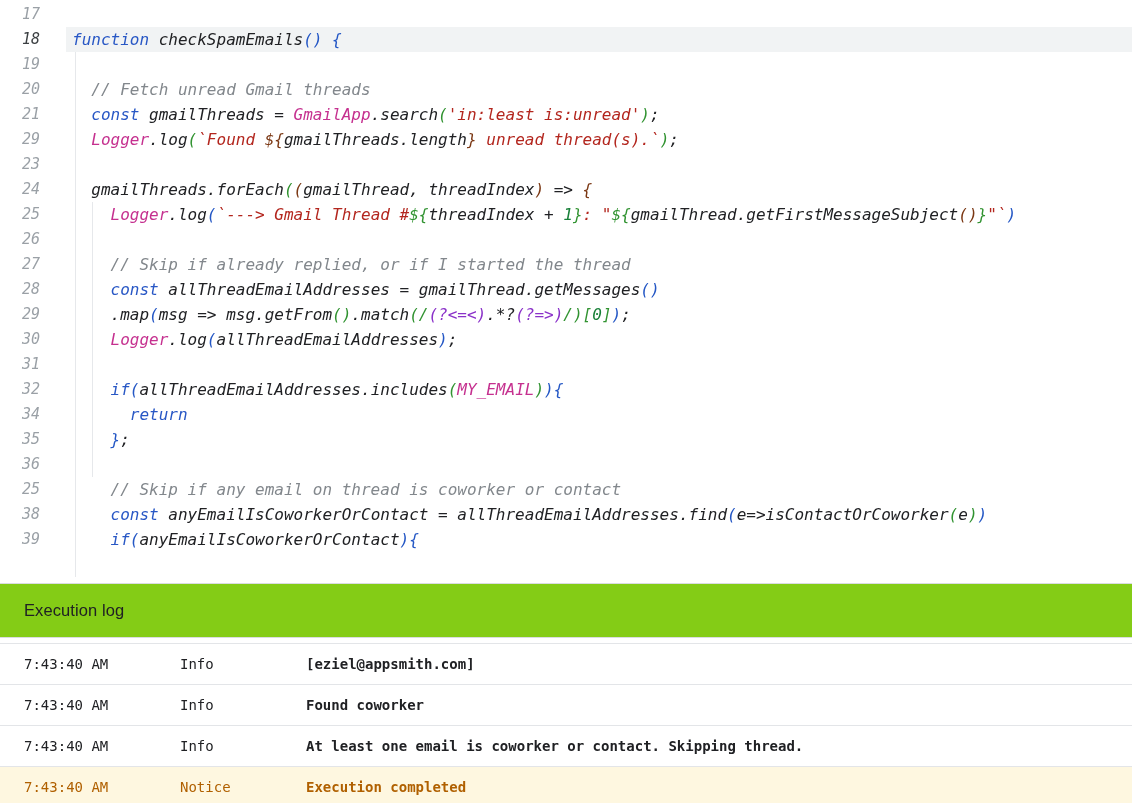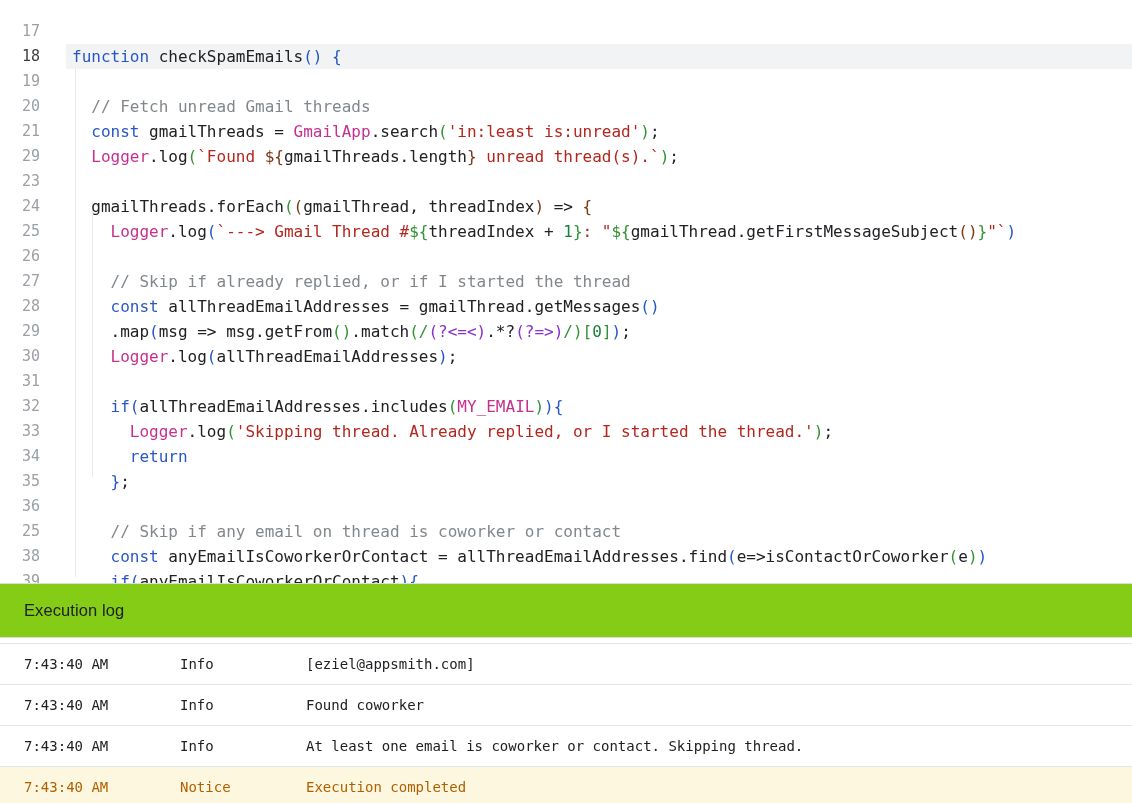--- a/index.html
+++ b/index.html
@@ -4,21 +4,21 @@
 <style>
   * { margin:0; padding:0; box-sizing:border-box; }
   html,body { width:1132px; height:803px; overflow:hidden; background:#ffffff; }
 
   
   .editor { position:relative; height:583px; background:#ffffff; overflow:hidden;
             font-family:"DejaVu Sans Mono","Liberation Mono",monospace; }
   .guide { position:absolute; width:1px; background:#e6e8eb; z-index:0; }
   .guide-1 { left:75px; top:52px; height:525px; }
   .guide-2 { left:92px; top:202px; height:275px; }
-  .lines { position:relative; padding-top:19px; z-index:1; }
+  .lines { position:relative; padding-top:2px; z-index:1;font-style:italic; }
   .line { display:flex; height:25px; line-height:25px; }
   .gutter { flex:none; width:66px; padding-right:26px; text-align:right;
             font-size:15px; color:#9aa0a6; user-select:none; }
   .line.active .gutter { color:#3c4043; }
   .content { flex:1; padding-left:6px; white-space:pre; font-size:16px; color:#202124; }
   .line.active .content { background:#f1f3f4; }
 
   .tk-p { color:#202124; }
   .tk-k { color:#2857c5; }
   .tk-g { color:#c5308f; }
@@ -35,21 +35,21 @@
   .log-header { height:54px; border-bottom:1px solid #dadce0; display:flex; align-items:center;
                 padding-left:24px; background:#84cc16; }
   .log-title { font-family:"Liberation Sans",sans-serif; font-size:16.5px; font-weight:500;
                color:#202124; letter-spacing:0.1px; }
   .log-rows { margin-top:5px; }
   .log-row { display:flex; align-items:center; height:41px; border-top:1px solid #e3e5e8;
              font-family:"DejaVu Sans Mono","Liberation Mono",monospace; font-size:14px;
              color:#202124; background:#ffffff;gap:36px; }
   .log-time { flex:none; margin-left:24px; width:120px; }
   .log-level { flex:none; width:90px; }
-  .log-msg { flex:1; white-space:pre; }
+  .log-msg { flex:1; white-space:pre;font-weight:bold; }
   .log-row.notice { background:#fef7e0; color:#b06000; }
 </style>
 </head>
 <body>
 
 <div class="editor">
   <div class="guide guide-1"></div>
   <div class="guide guide-2"></div>
   <div class="lines">
       <div class="line">
@@ -110,24 +110,20 @@
       </div>
       <div class="line">
         <div class="gutter">31</div>
         <div class="content"></div>
       </div>
       <div class="line">
         <div class="gutter">32</div>
         <div class="content"><span class="tk-p">    </span><span class="tk-k">if</span><span class="tk-b1">(</span><span class="tk-p">allThreadEmailAddresses.includes</span><span class="tk-b2">(</span><span class="tk-g">MY_EMAIL</span><span class="tk-b2">)</span><span class="tk-b1">)</span><span class="tk-b1">{</span></div>
       </div>
       <div class="line">
-        <div class="gutter">33</div>
-        <div class="content"><span class="tk-p">      </span><span class="tk-g">Logger</span><span class="tk-p">.log</span><span class="tk-b2">(</span><span class="tk-s">'Skipping thread. Already replied, or I started the thread.'</span><span class="tk-b2">)</span><span class="tk-p">;</span></div>
-      </div>
-      <div class="line">
         <div class="gutter">34</div>
         <div class="content"><span class="tk-p">      </span><span class="tk-k">return</span></div>
       </div>
       <div class="line">
         <div class="gutter">35</div>
         <div class="content"><span class="tk-p">    </span><span class="tk-b1">}</span><span class="tk-p">;</span></div>
       </div>
       <div class="line">
         <div class="gutter">36</div>
         <div class="content"></div>

